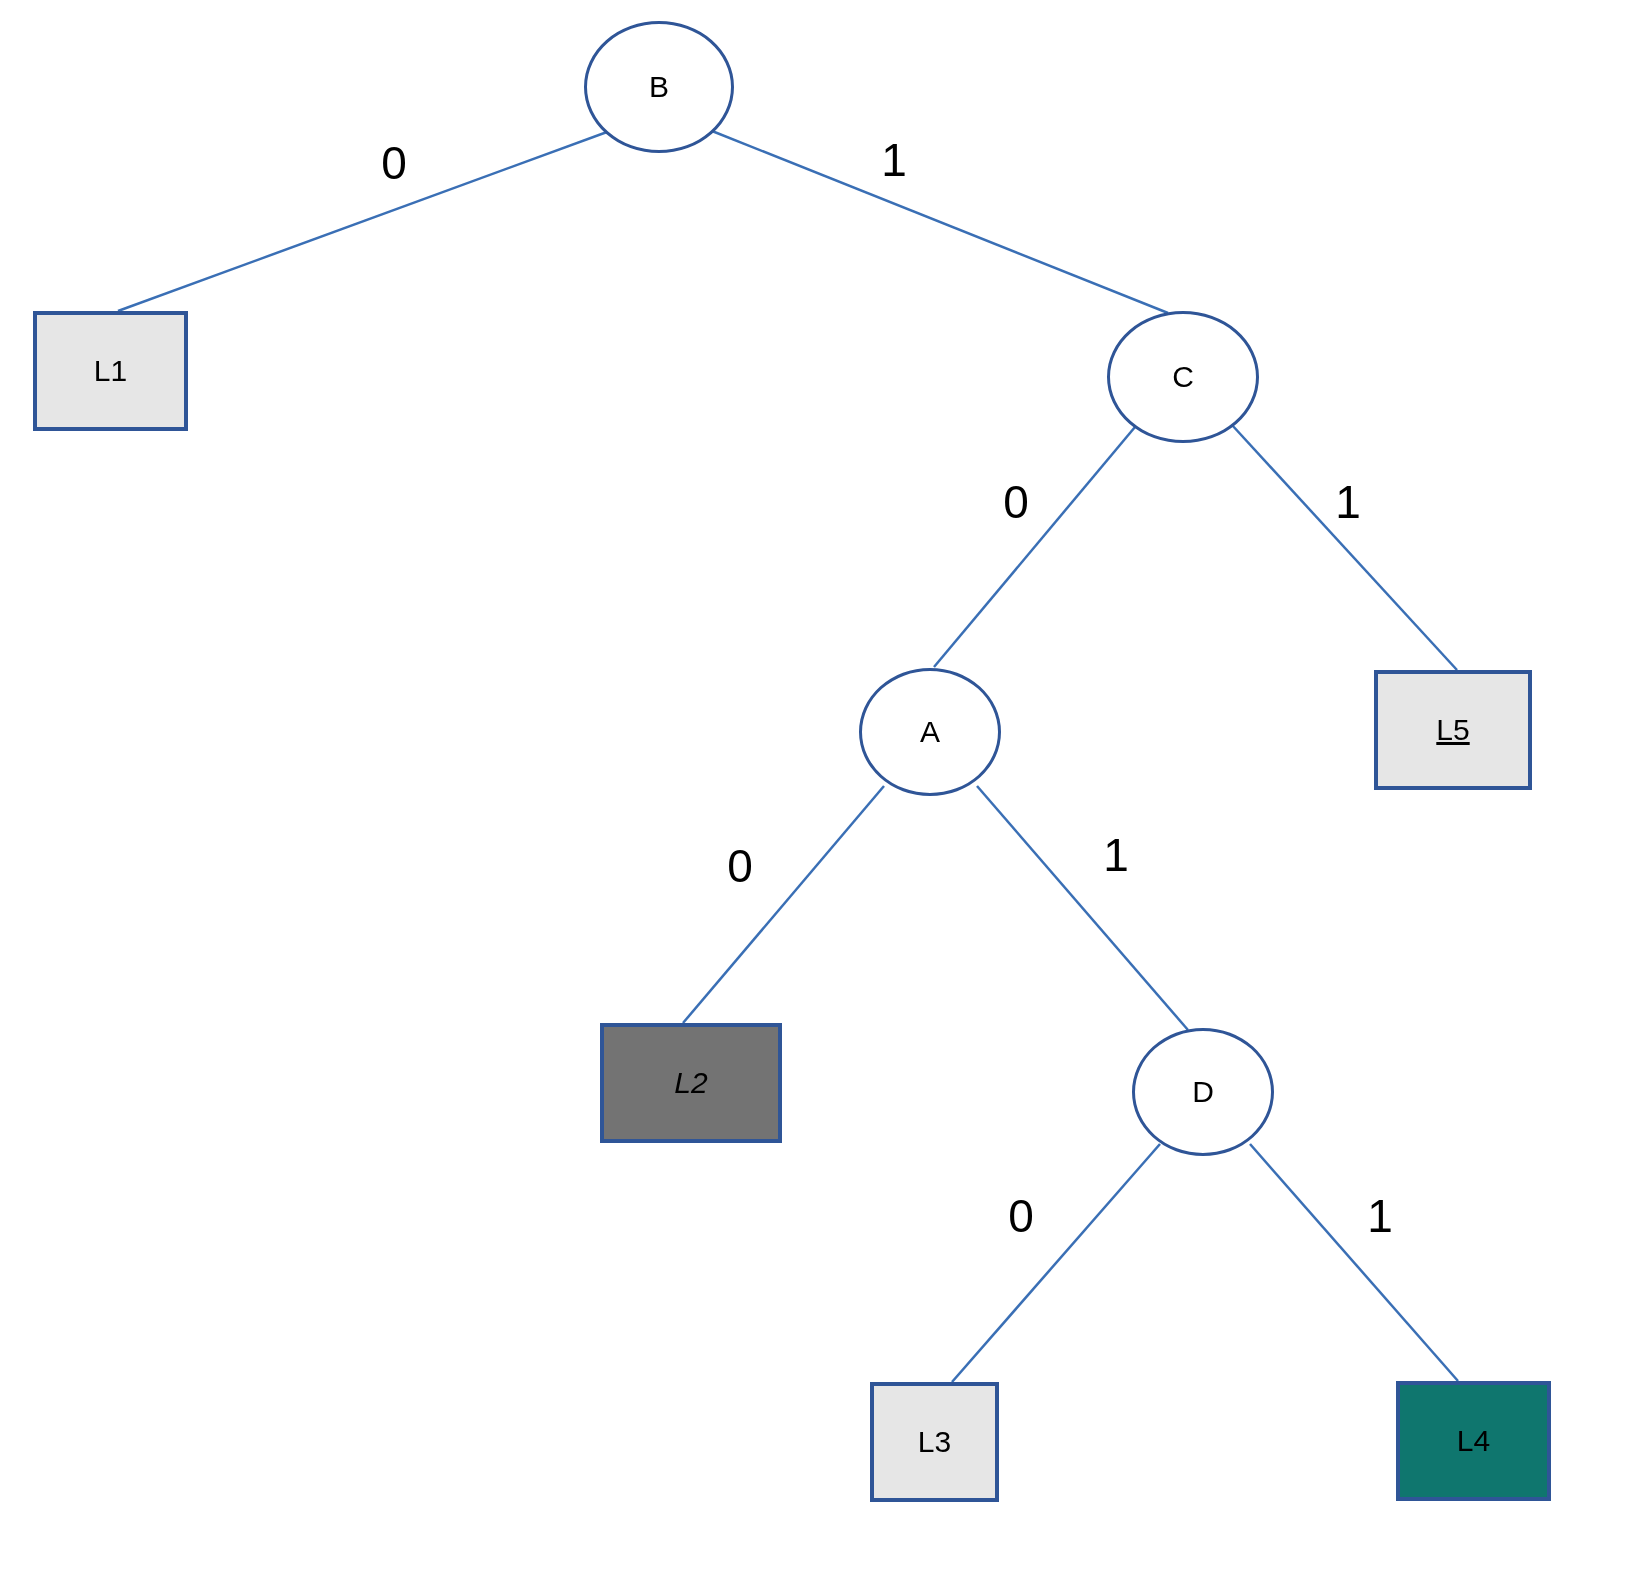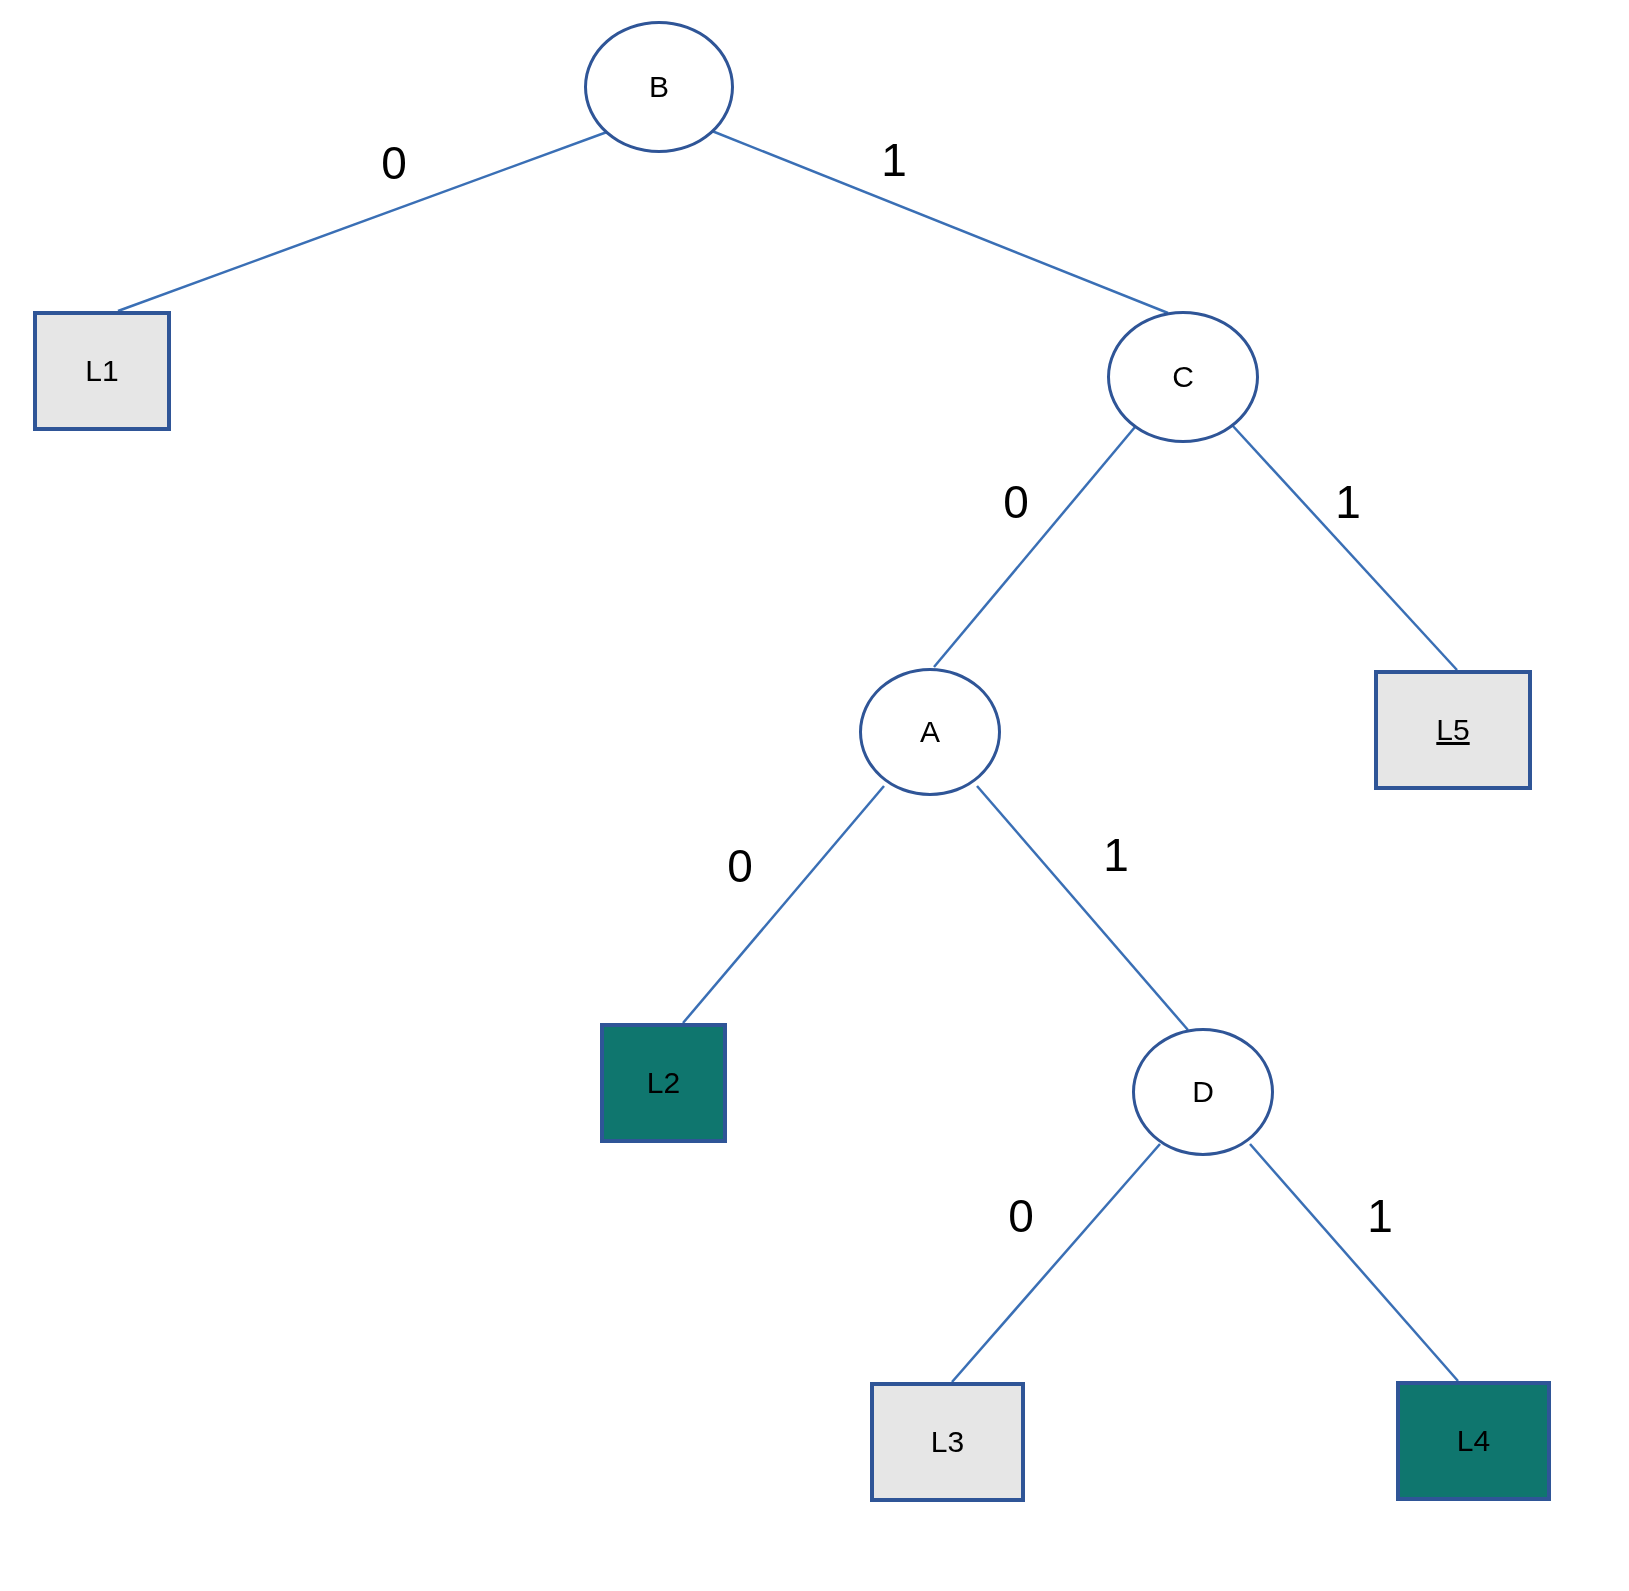--- a/index.html
+++ b/index.html
@@ -89,30 +89,30 @@
         <span>C</span>
       </div>
       <div class="node-circle" style="left: 859px; top: 668px; width: 142px; height: 128px; border-color: rgb(47, 85, 151); background: rgb(255, 255, 255);">
         <span>A</span>
       </div>
       <div class="node-circle" style="left: 1132px; top: 1028px; width: 142px; height: 128px; border-color: rgb(47, 85, 151); background: rgb(255, 255, 255);">
         <span>D</span>
       </div>
     </div>
   <div id="leaves-layer">
-      <div class="leaf-box" style="left: 33px; top: 311px; width: 138px; height: 120px; background: rgb(230, 230, 230); border-color: rgb(47, 85, 151);">
+      <div class="leaf-box" style="left: 33px; top: 311px; width: 155px; height: 120px; background: rgb(230, 230, 230); border-color: rgb(47, 85, 151);">
         <span>L1</span>
       </div>
       <div class="leaf-box" style="left: 1374px; top: 670px; width: 158px; height: 120px; background: rgb(230, 230, 230); border-color: rgb(47, 85, 151); text-decoration: underline;">
         <span>L5</span>
       </div>
-      <div class="leaf-box" style="left: 600px; top: 1023px; width: 127px; height: 120px; background: #0f766e; border-color: rgb(47, 85, 151);">
+      <div class="leaf-box" style="left: 600px; top: 1023px; width: 182px; height: 120px; background: #737373; border-color: rgb(47, 85, 151); font-style: italic;">
         <span>L2</span>
       </div>
-      <div class="leaf-box" style="left: 870px; top: 1382px; width: 155px; height: 120px; background: rgb(230, 230, 230); border-color: rgb(47, 85, 151);">
+      <div class="leaf-box" style="left: 870px; top: 1382px; width: 129px; height: 120px; background: rgb(230, 230, 230); border-color: rgb(47, 85, 151);">
         <span>L3</span>
       </div>
       <div class="leaf-box" style="left: 1396px; top: 1381px; width: 155px; height: 120px; background: #0f766e; border-color: rgb(47, 85, 151);">
         <span>L4</span>
       </div>
     </div>
   <div id="labels-layer">
       <span class="edge-label" style="left: 394px; top: 163px; color: rgb(0, 0, 0);">0</span>
       <span class="edge-label" style="left: 894px; top: 160px; color: rgb(0, 0, 0);">1</span>
       <span class="edge-label" style="left: 1016px; top: 502px; color: rgb(0, 0, 0);">0</span>

